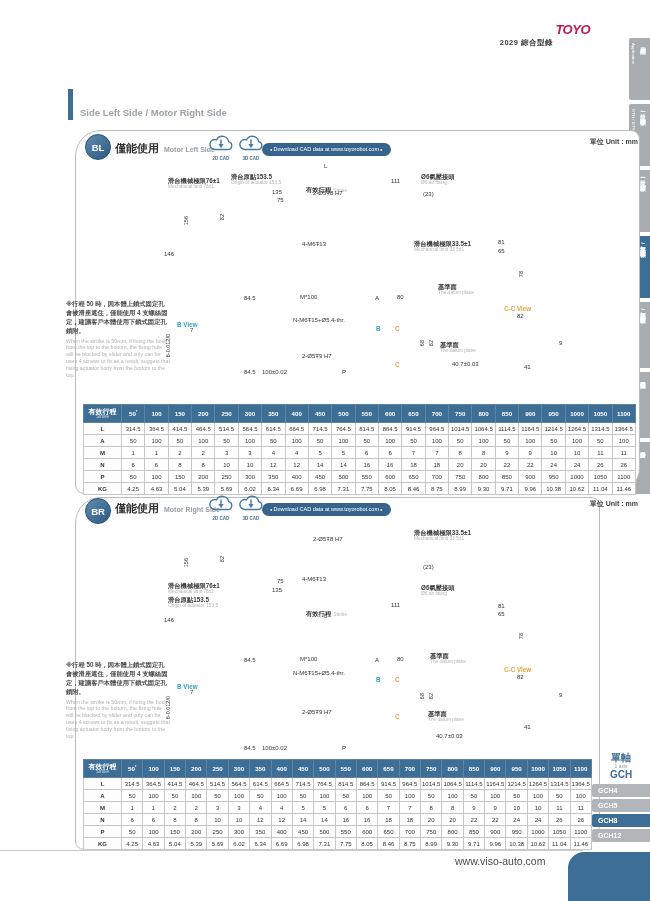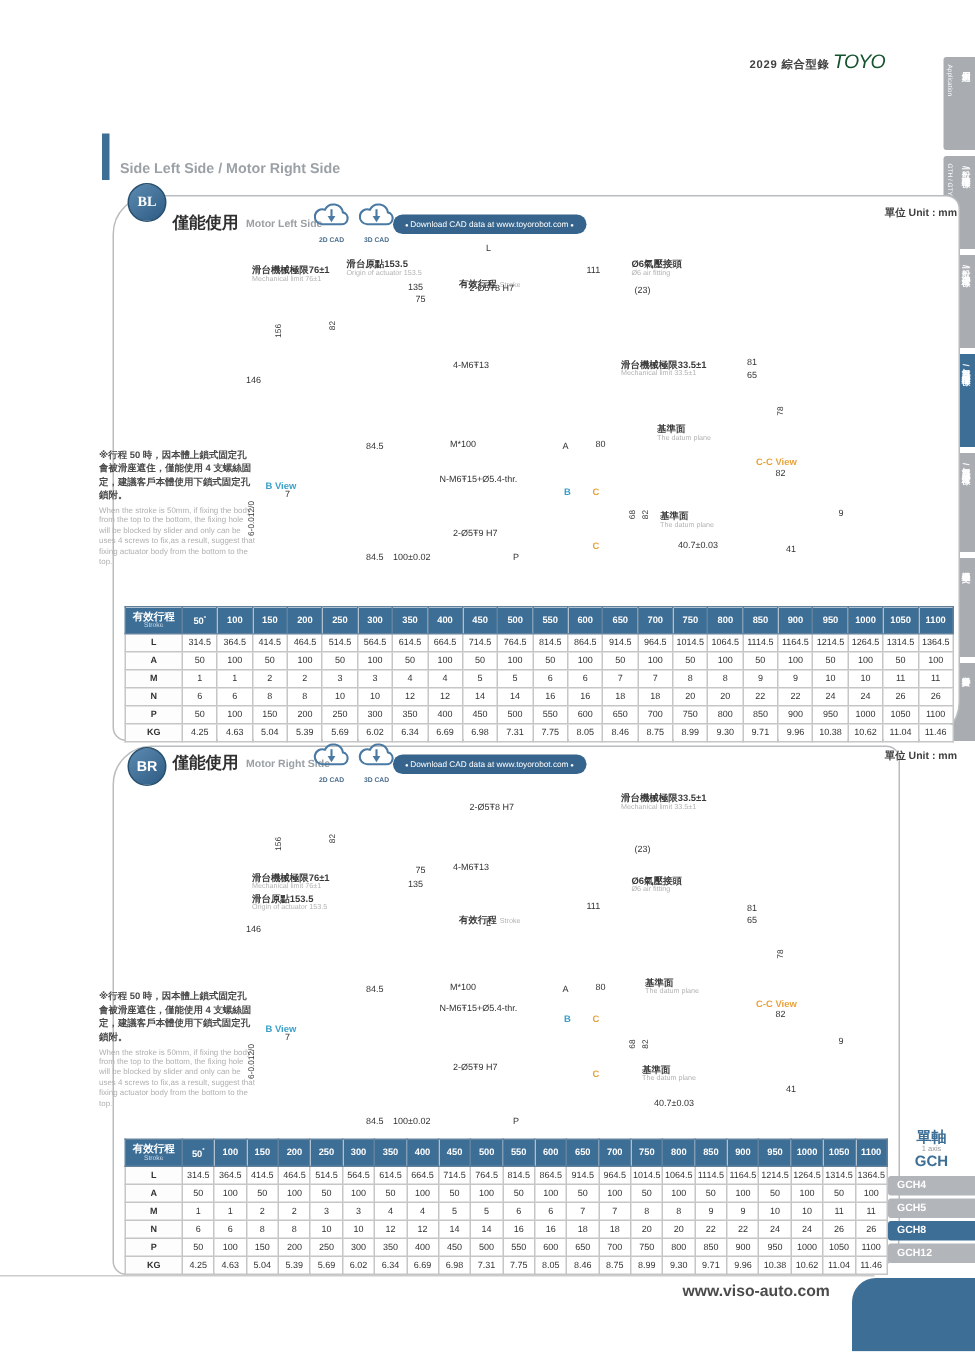--- a/index.html
+++ b/index.html
@@ -1,39 +1,39 @@
 <!DOCTYPE html>
 <html><head>
 <meta charset="utf-8">
 <style>
   html,body{margin:0;padding:0;background:#fff;}
   .page{position:relative;width:650px;height:901px;background:#fff;overflow:hidden;
         font-family:"Liberation Sans","DejaVu Sans",sans-serif;}
   
   .hdr-cat{position:absolute;right:97px;top:38px;font-size:7.5px;font-weight:bold;color:#3f3f3f;letter-spacing:.5px;}
-  .hdr-brand{position:absolute;right:60px;top:33px;font-size:13px;font-weight:400;font-style:italic;color:#14532d;letter-spacing:-.5px;}
+  .hdr-brand{position:absolute;right:60px;top:22px;font-size:13px;font-weight:700;font-style:italic;color:#be185d;letter-spacing:-.5px;}
   .hdr-phone{position:absolute;right:62px;top:74px;font-size:13px;color:#2b2b2b;}
   
   .title-bar{position:absolute;left:68px;top:89px;width:5px;height:31px;background:#3c6e96;}
   .pg-title{position:absolute;left:80px;top:85px;font-size:16px;font-weight:bold;color:#3a3a3a;margin:0;}
   .pg-sub{position:absolute;left:80px;top:107px;font-size:9.5px;font-weight:bold;color:#9ba1a6;}
   
   .stab{position:absolute;left:629px;width:21px;background:#a9acb1;border-radius:2px 0 0 2px;}
   .stab.act{background:#3c6e96;}
   .vt{writing-mode:vertical-rl;position:absolute;top:5px;color:#fff;white-space:nowrap;}
   .stab .zh{right:3px;font-size:5.8px;font-weight:bold;}
   .stab .en{left:2px;font-size:4.3px;}
   
   .panel{position:absolute;border:1px solid #b9bcbe;border-radius:26px 9px 26px 9px;background:#fff;}
   .p0{left:75px;top:130px;width:563px;height:362px;}
   .p1{left:75px;top:497px;width:523px;height:351px;}
   .badge{position:absolute;left:85px;width:24px;height:24px;border-radius:50%;
          background:linear-gradient(140deg,#5d8ab0,#2d5b83);border:1px solid #27506f;color:#fff;
          font-weight:bold;font-size:9.5px;display:flex;align-items:center;justify-content:center;}
-  .b0{top:122px;font-family:Liberation Serif, serif;} .b1{top:498px;}
+  .b0{top:134px;} .b1{top:498px;}
   .sec-zh{position:absolute;font-size:11px;font-weight:bold;color:#2f2f2f;}
   .sz0{left:115px;top:141px;} .sz1{left:115px;top:501px;}
   .sec-en{position:absolute;font-size:7px;font-weight:bold;color:#9aa0a5;}
   .se0{left:164px;top:146px;} .se1{left:164px;top:506px;}
   .cloud{position:absolute;width:30px;text-align:center;cursor:pointer;}
   .c0a{left:206px;top:134px;} .c0b{left:236px;top:134px;}
   .c1a{left:206px;top:494px;} .c1b{left:236px;top:494px;}
   .cloud .cl-lab{display:block;font-size:4.5px;font-weight:bold;color:#4a6d8c;margin-top:-1px;}
   .pill{position:absolute;height:13px;line-height:13px;border-radius:7px;background:#36648c;color:#fff;
         font-size:5.5px;padding:0 8px;white-space:nowrap;cursor:pointer;}
@@ -78,21 +78,21 @@
   .tbl col.c0{width:38px;}
   .tbl th,.tbl td{border:0.5px solid #c6c6c6;text-align:center;padding:0;font-size:6px;color:#333;height:11px;overflow:hidden;}
   .tbl thead th{background:#3d6e96;color:#fff;border-color:#62819d;font-weight:bold;font-size:6.2px;height:17px;}
   .tbl thead th sup{font-size:4px;}
   .tbl .hz{font-size:7px;font-weight:bold;line-height:1;}
   .tbl .he{font-size:4.5px;font-weight:normal;color:#cfdde8;line-height:1;}
   .tbl td.rl{font-weight:bold;color:#333;background:#fdfdfd;}
   .tbl tbody{background:#fff;}
   
   .fline{position:absolute;left:0;top:850px;width:583px;height:1px;background:#ccc;}
-  .website{position:absolute;left:455px;top:855px;font-size:10.5px;font-weight:bold;color:#4b4b4b;}
+  .website{position:absolute;left:455px;top:855px;font-size:10.5px;font-weight:normal;color:#4b4b4b;}
   .gz{position:absolute;left:592px;width:58px;text-align:center;color:#3c6e96;font-weight:bold;}
   .g1{top:751px;font-size:10px;} .g2{top:763px;font-size:5px;color:#999;font-weight:normal;} .g3{top:769px;font-size:10px;}
   .gtab{position:absolute;left:592px;width:58px;height:13px;line-height:13px;background:#b2b5b9;color:#fff;
         font-size:7px;font-weight:bold;padding-left:6px;box-sizing:border-box;border-radius:2px 0 0 2px;cursor:pointer;}
   .gtab.act{background:#3c6e96;}
   .blob{position:absolute;left:568px;top:852px;width:82px;height:49px;background:#3c6e96;border-radius:16px 0 0 0;}
 </style>
 </head>
 <body>
 

